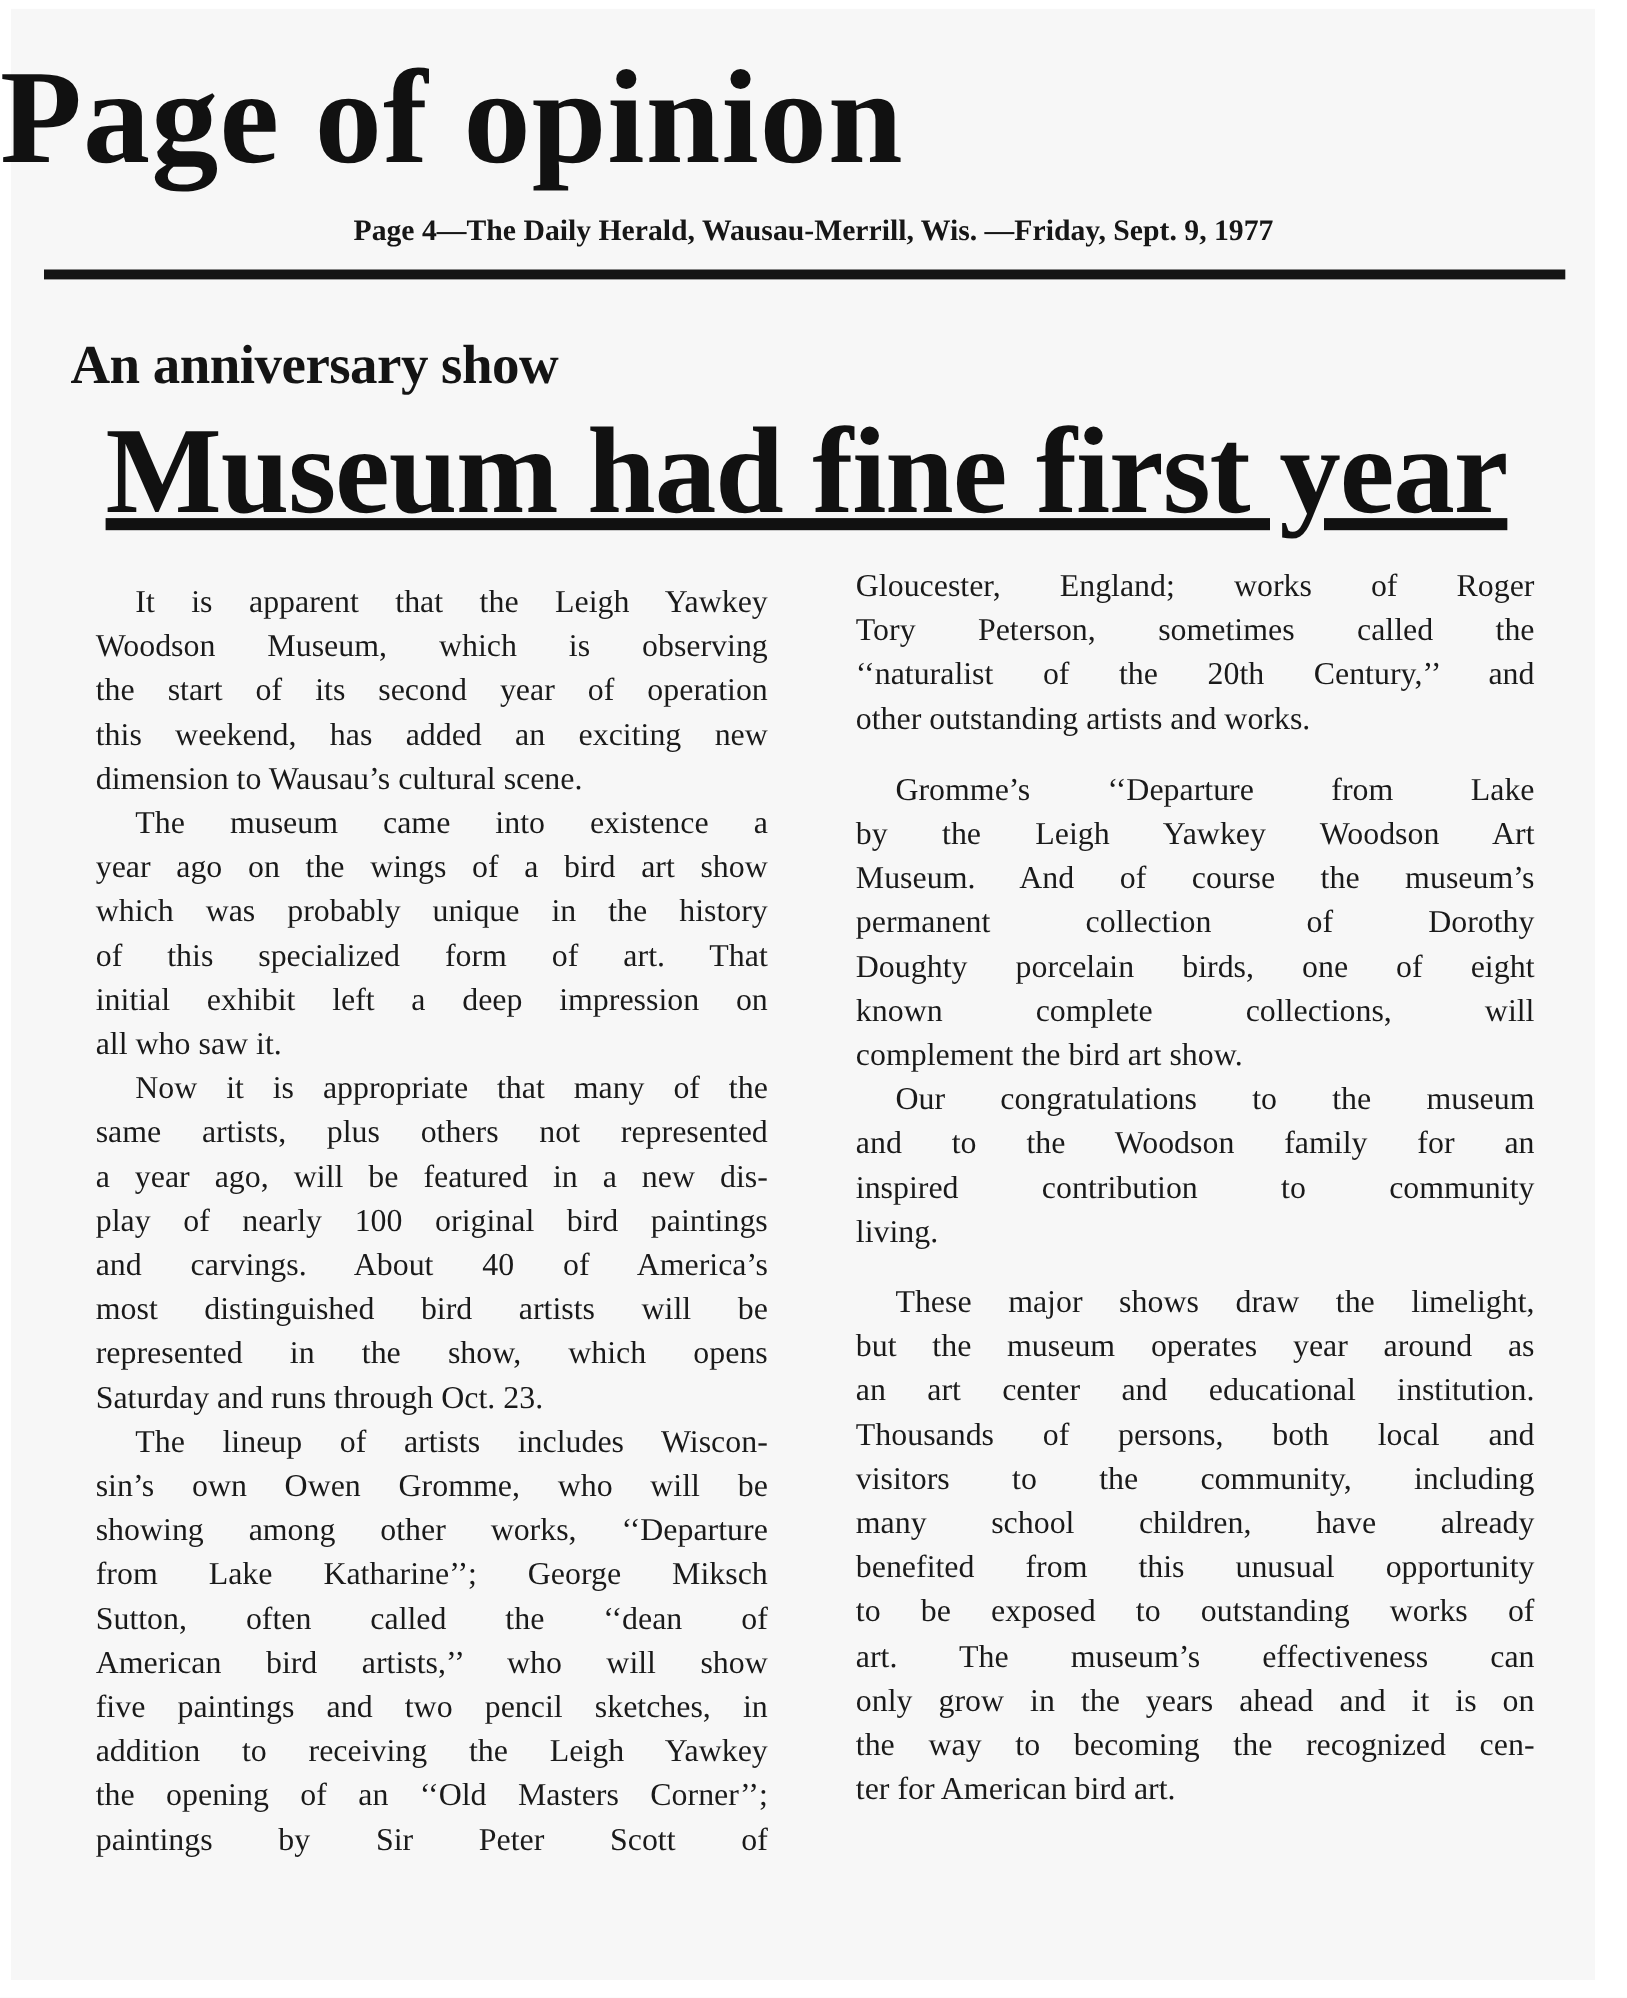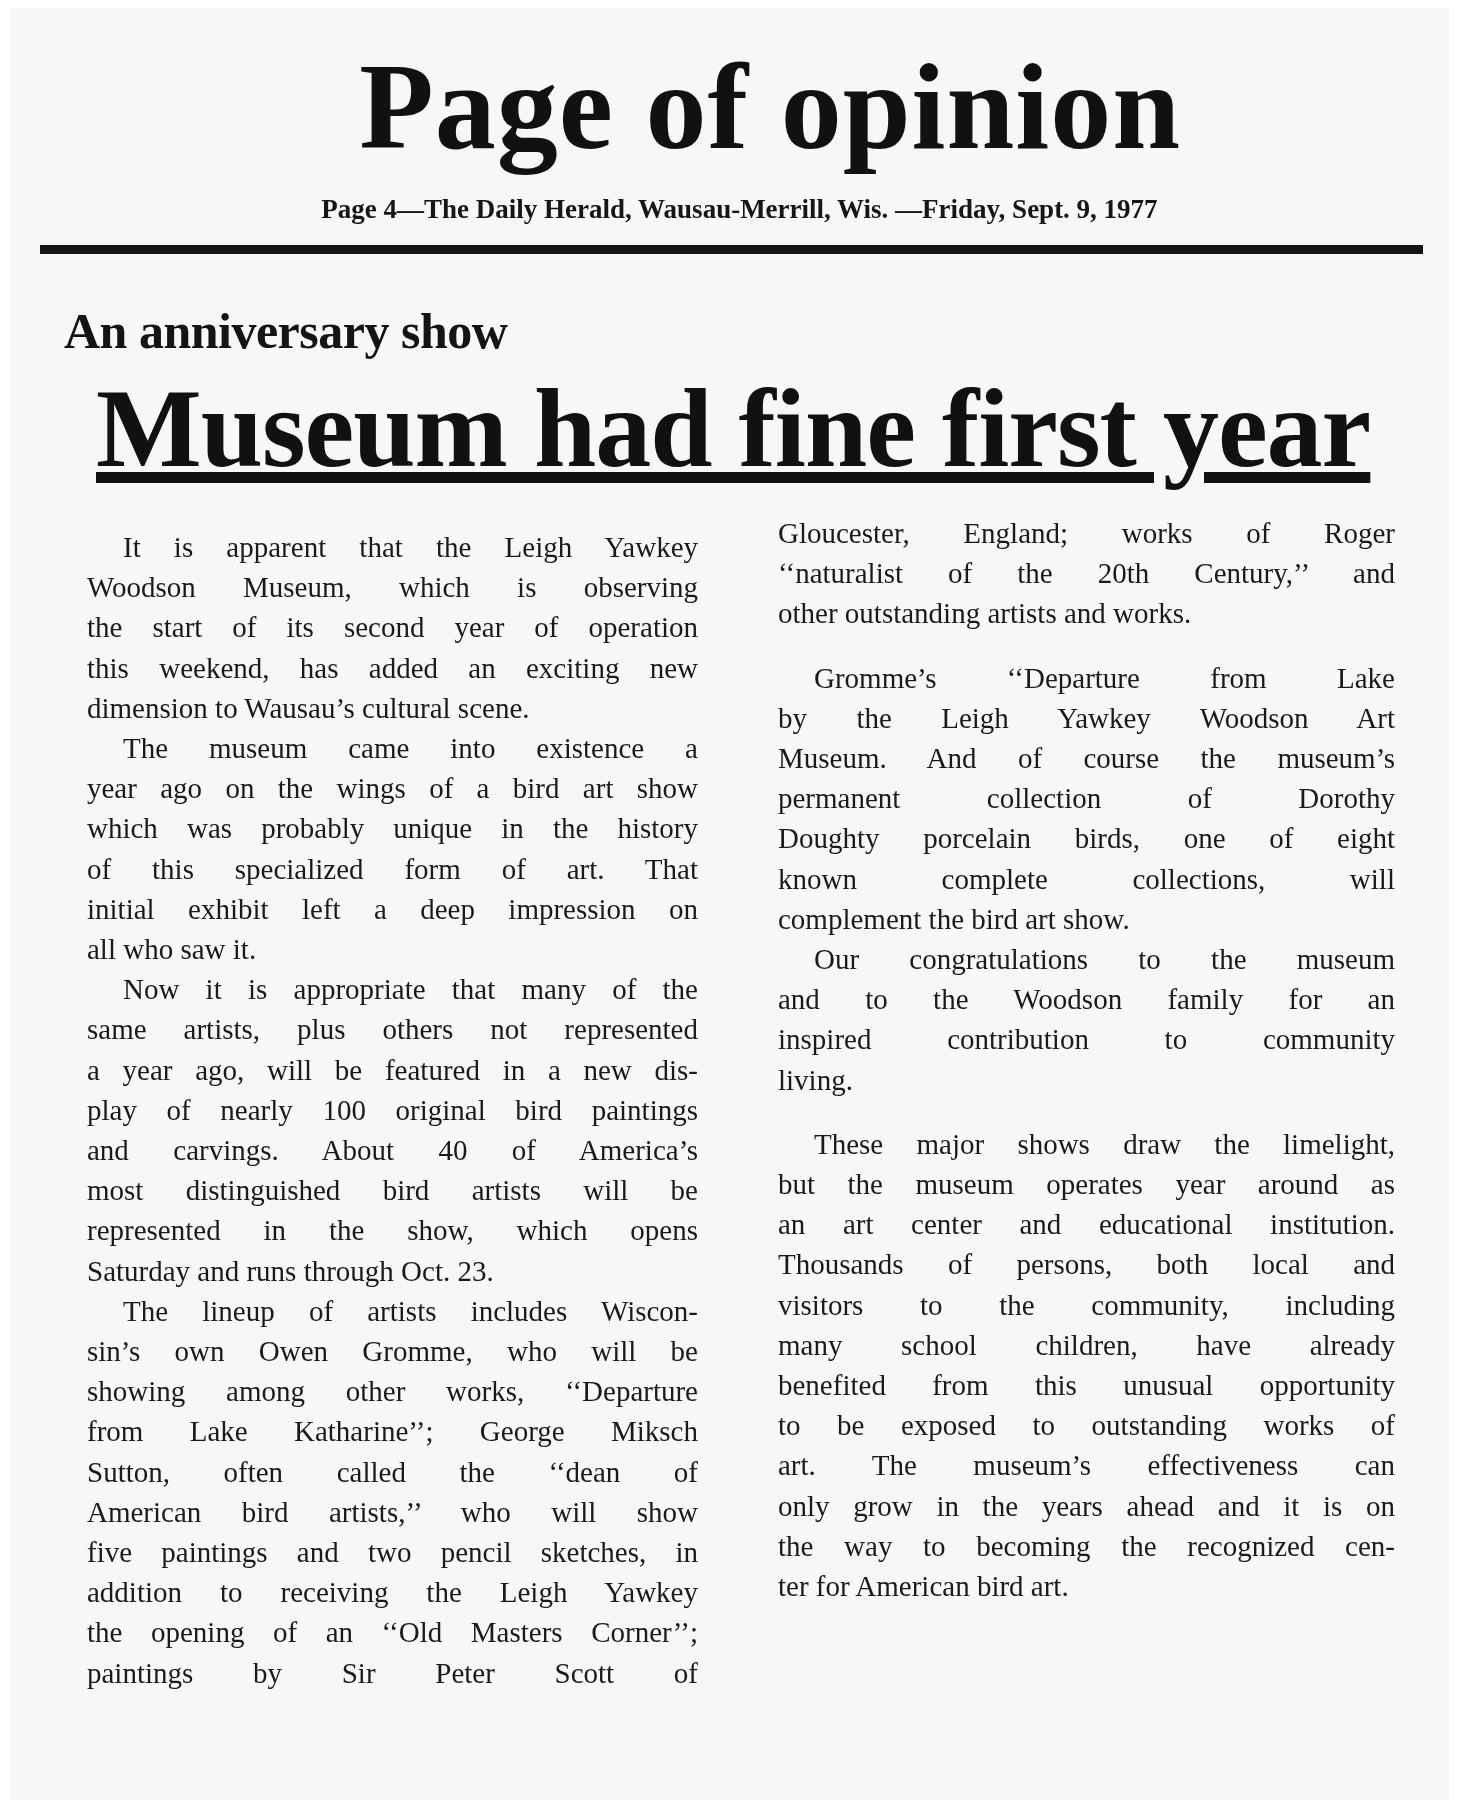--- a/index.html
+++ b/index.html
@@ -11,21 +11,21 @@
     font-family: "DejaVu Serif", "Liberation Serif", serif;
     color: #141414;
   }
   .paper {
     position: absolute; left: 10px; top: 8px;
     width: 1440px; height: 1792px;
     background: #f7f7f7;
   }
   .masthead-title {
     position: absolute; left: 0; top: 42px; width: 1181px;
-    text-align: right;
+    text-align: left;
     font-family: "Liberation Serif", serif;
     font-weight: bold;
     font-size: 122px; letter-spacing: 1px;
     line-height: 130px;
     color: #111;
   }
   .dateline {
     position: absolute; left: 0; top: 192px; width: 1479px;
     text-align: center;
     font-family: "Liberation Serif", serif;
@@ -114,20 +114,21 @@
       <span class="line">American bird artists,’’ who will show</span>
       <span class="line">five paintings and two pencil sketches, in</span>
       <span class="line">addition to receiving the Leigh Yawkey</span>
       <span class="line">the opening of an ‘‘Old Masters Corner’’;</span>
       <span class="line">paintings by Sir Peter Scott of</span>
     </p>
   </div>
 <div class="col col-right" id="col-right">
     <p>
       <span class="line">Gloucester, England; works of Roger</span>
+      <span class="line">Tory Peterson, sometimes called the</span>
       <span class="line">‘‘naturalist of the 20th Century,’’ and</span>
       <span class="line last">other outstanding artists and works.</span>
     </p>
     <p class="gap">
       <span class="line" style="text-indent: 36px;">Gromme’s ‘‘Departure from Lake</span>
       <span class="line">by the Leigh Yawkey Woodson Art</span>
       <span class="line">Museum. And of course the museum’s</span>
       <span class="line">permanent collection of Dorothy</span>
       <span class="line">Doughty porcelain birds, one of eight</span>
       <span class="line">known complete collections, will</span>

